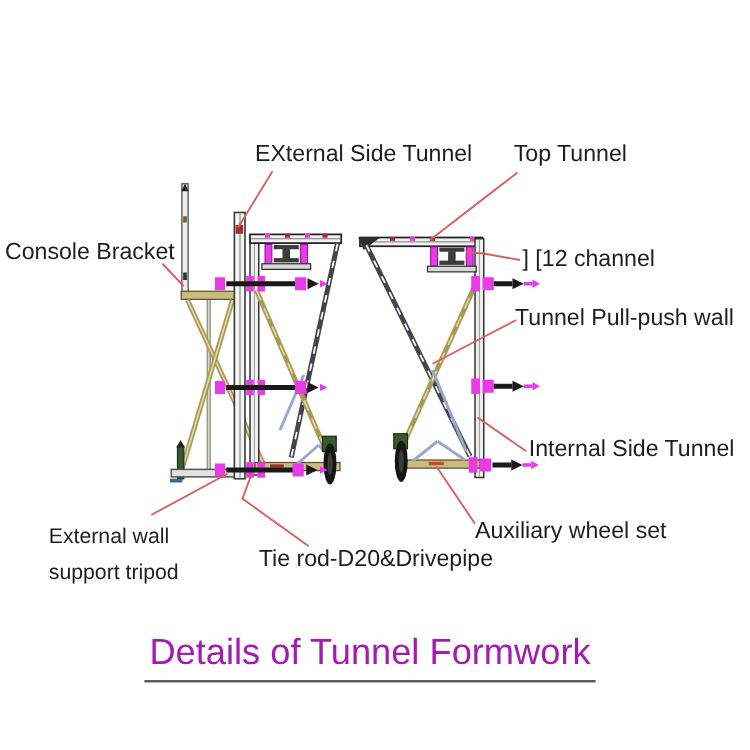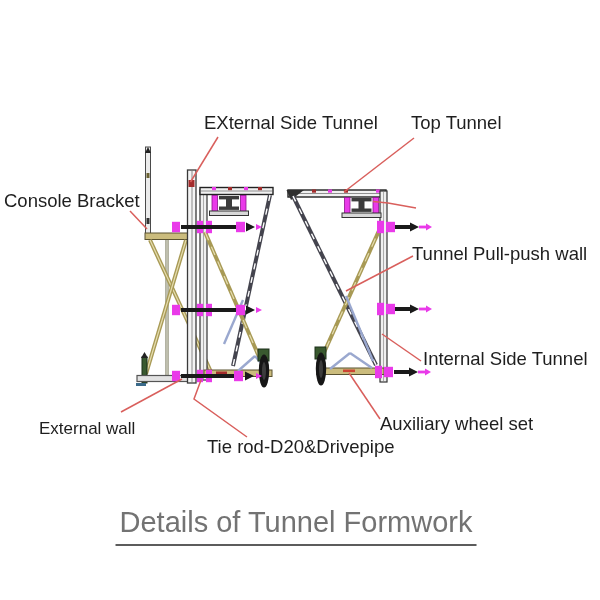--- a/index.html
+++ b/index.html
@@ -10,21 +10,21 @@
   }
   .canvas{position:absolute;left:0;top:0;width:600px;height:436px;}
   svg{position:absolute;left:0;top:0;}
   .lbl{
     position:absolute;color:#1e1e1e;font-size:18.5px;line-height:22px;
     white-space:nowrap;letter-spacing:0px;
   }
   .lbl.two-line{white-space:normal;width:160px;line-height:29px;font-size:17px;}
   .title{
     position:absolute;top:506px;left:296px;transform:translateX(-50%);
-    font-size:29px;color:#737373;
+    font-size:29px;color:#a21caf;
     border-bottom:2.5px solid #5c5c5c;padding:0 4px 5px 4px;
     white-space:nowrap;
   }
 </style>
 </head>
 <body>
 
 <div class="canvas">
 
 <svg width="600" height="600" viewBox="0 0 600 600">
@@ -216,28 +216,30 @@
     <line x1="380" y1="419" x2="349" y2="373"></line>
   </g>
 </svg>
 
 <div class="lbl" style="left:204px;top:112px">EXternal Side Tunnel</div>
 
 <div class="lbl" style="left:4px;top:190px">Console Bracket</div>
 
 <div class="lbl" style="left:411px;top:112px">Top Tunnel</div>
 
+<div class="lbl" style="left:418px;top:196px">] [12 channel</div>
 
 <div class="lbl" style="left:412px;top:243px">Tunnel Pull-push wall</div>
 
 <div class="lbl" style="left:423px;top:348px">Internal Side Tunnel</div>
 
 <div class="lbl" style="left:380px;top:413px">Auxiliary wheel set</div>
 
 <div class="lbl two-line" style="left:39px;top:414px">
   <span>External wall</span><br>
+  <span>support tripod</span>
 </div>
 
 <div class="lbl" style="left:207px;top:436px">Tie rod-D20&amp;Drivepipe</div>
 
 <div class="title">Details of Tunnel Formwork</div>
 
 </div>
 
 </body></html>

